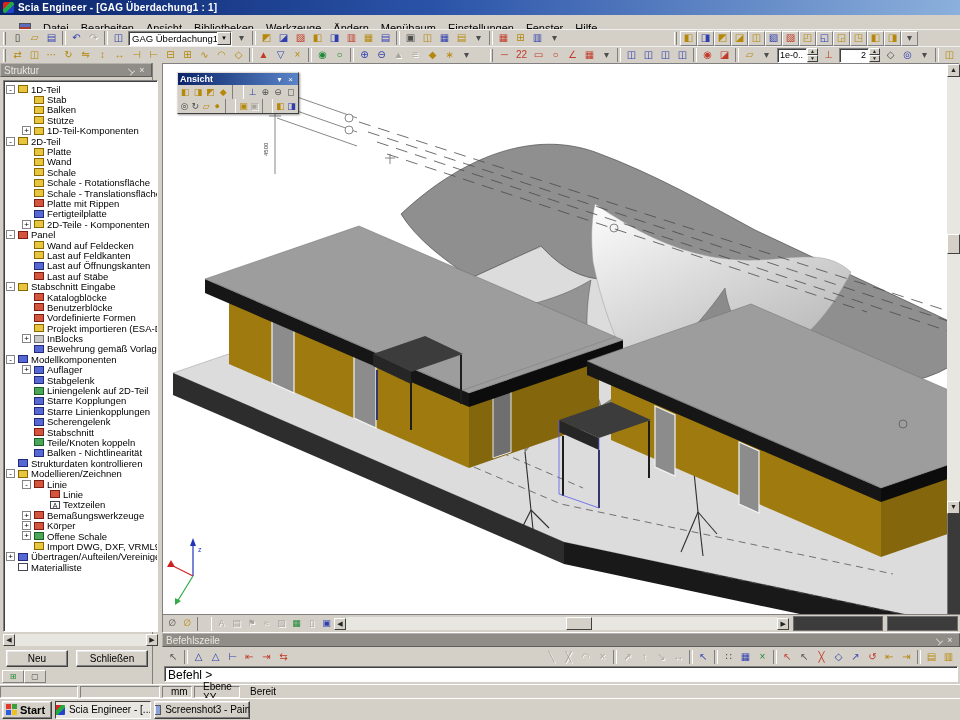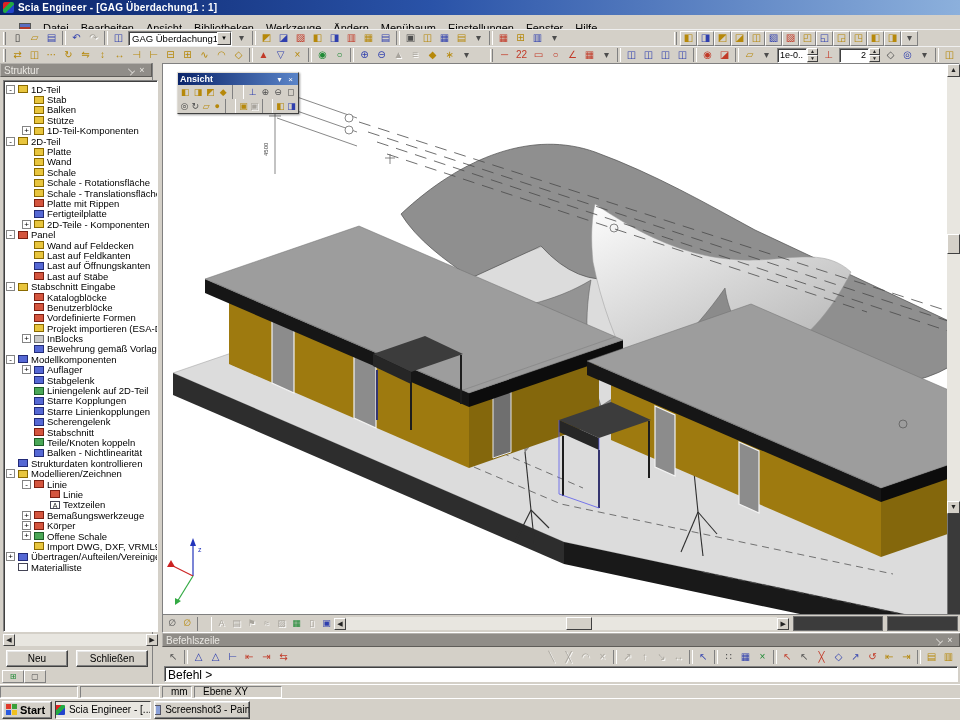--- a/index.html
+++ b/index.html
@@ -814,21 +814,22 @@
   </div>
   <div id="cmdInputRow">
     <div id="cmdInput">Befehl &gt;</div>
   </div>
 </div>
 
 <div id="statusbar" class="abs">
   <span style="width:78px" class="stCell"></span>
   <span style="width:80px" class="stCell"></span>
   <span style="width:30px" class="stCell">mm</span>
-  <span style="width:88px" class="stCell">Ebene XY</span>
+  <span style="width:46px" class="stCell">Ebene XY</span>
+  <span style="flex:1; border:none" class="stCell">Bereit</span>
 </div>
 
 <div id="taskbar" class="abs">
   <div id="startBtn" class="btn3d">
     <span class="winflag">
         <i class="wf1"></i>
         <i class="wf2"></i>
         <i class="wf3"></i>
         <i class="wf4"></i>
       </span>

